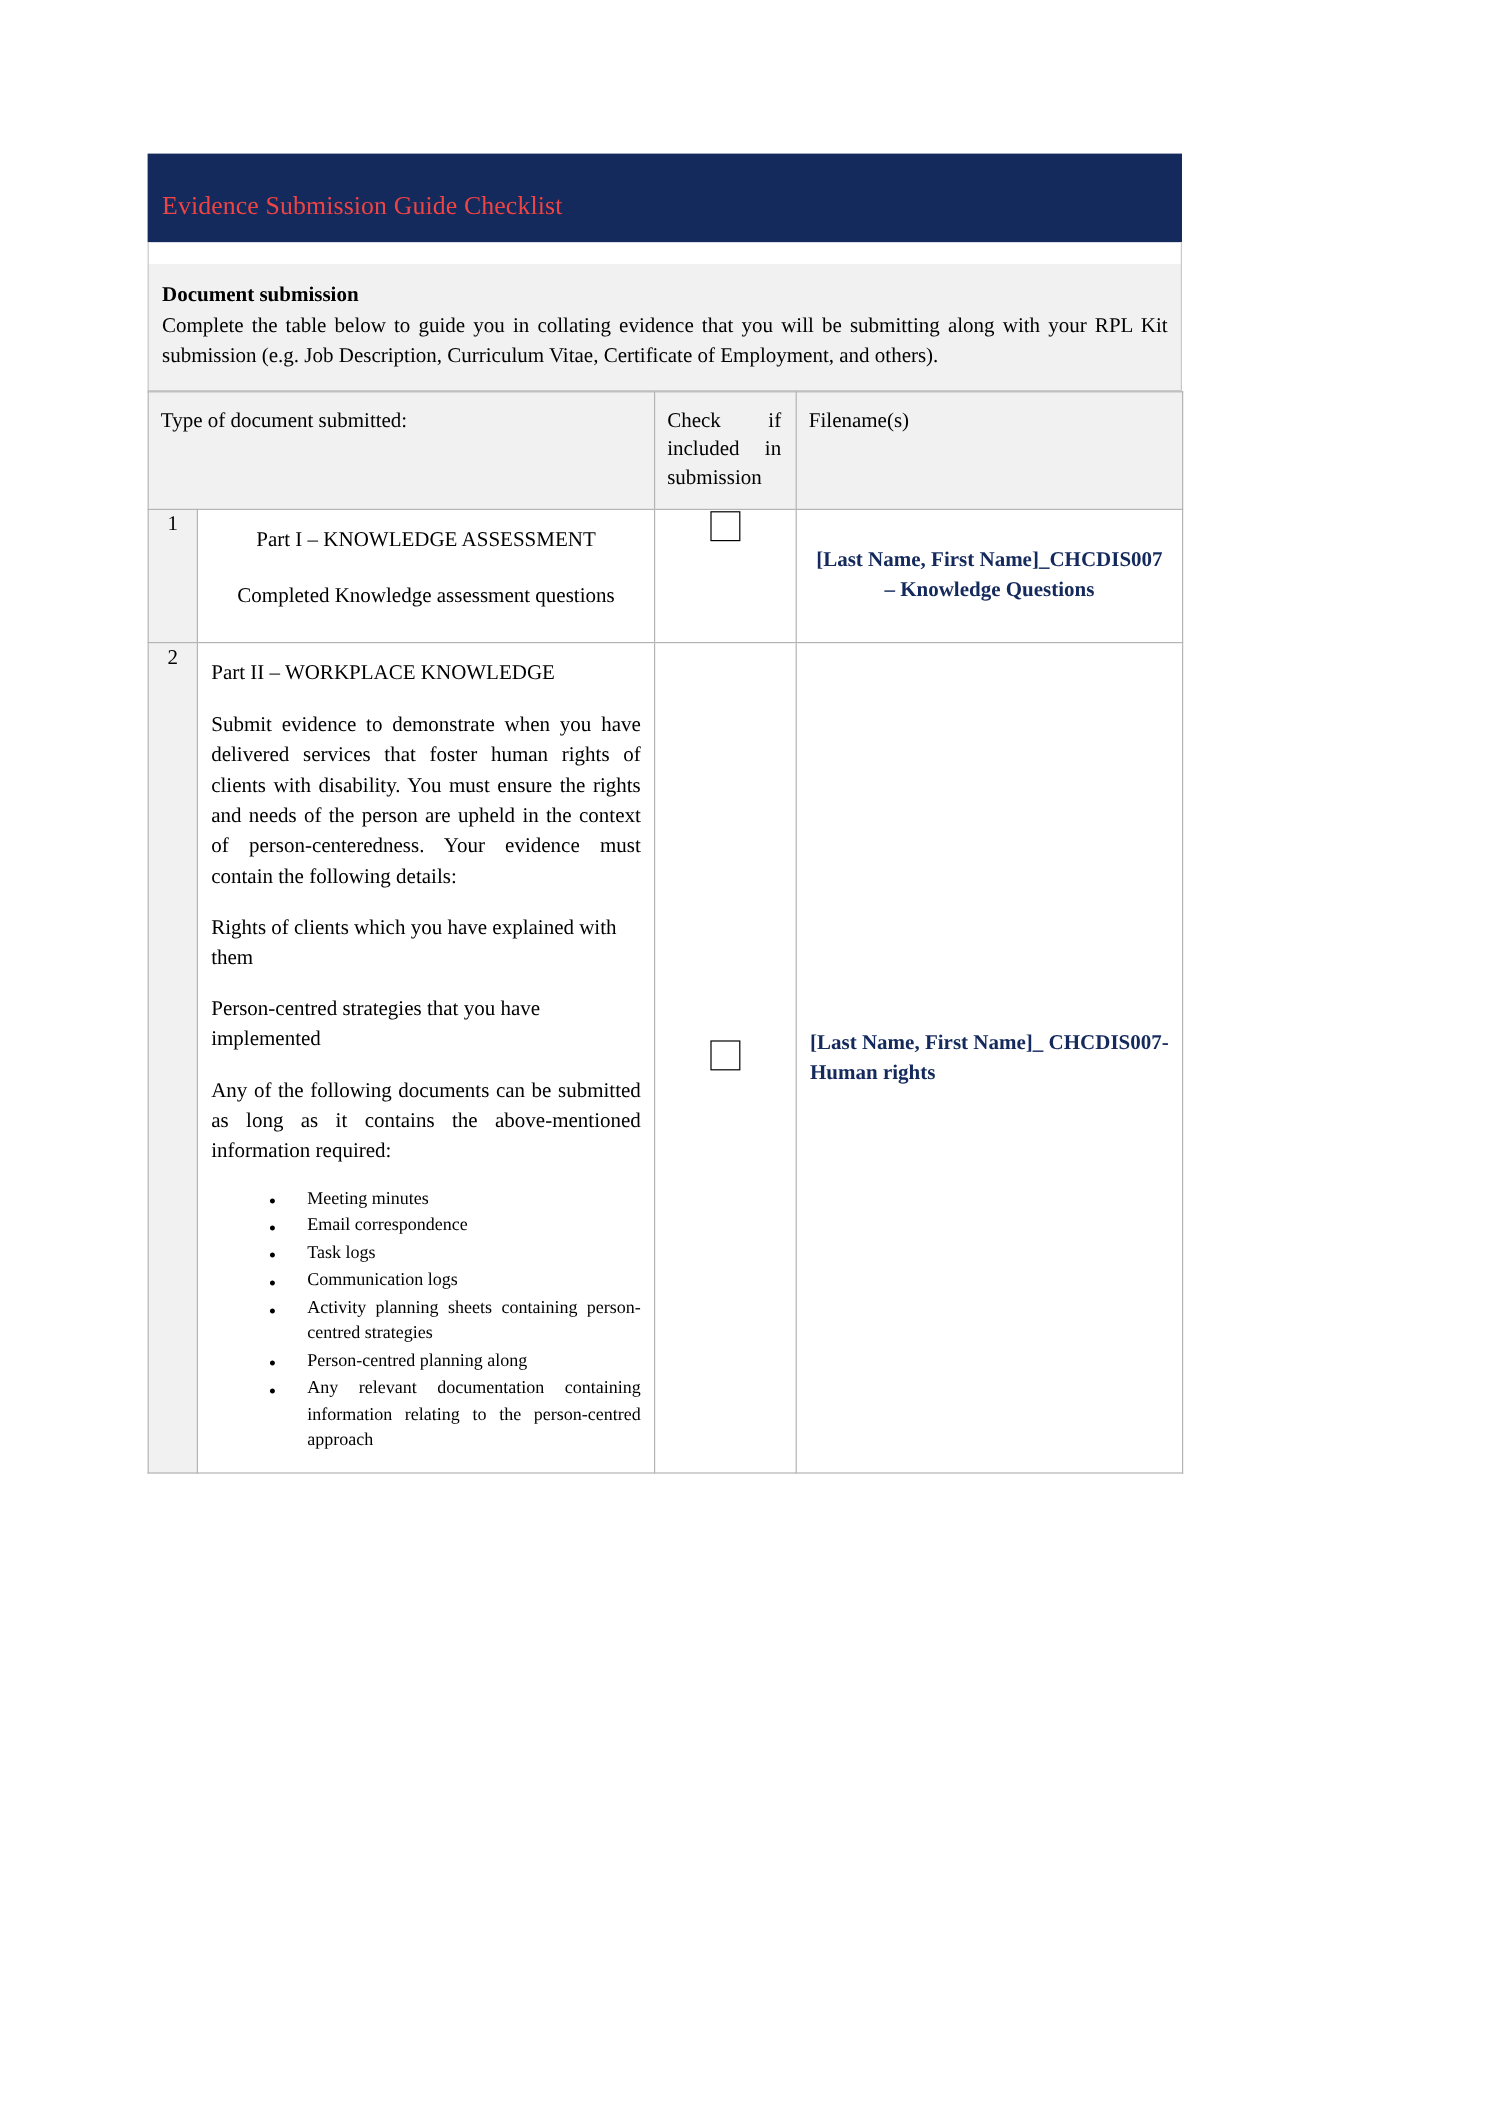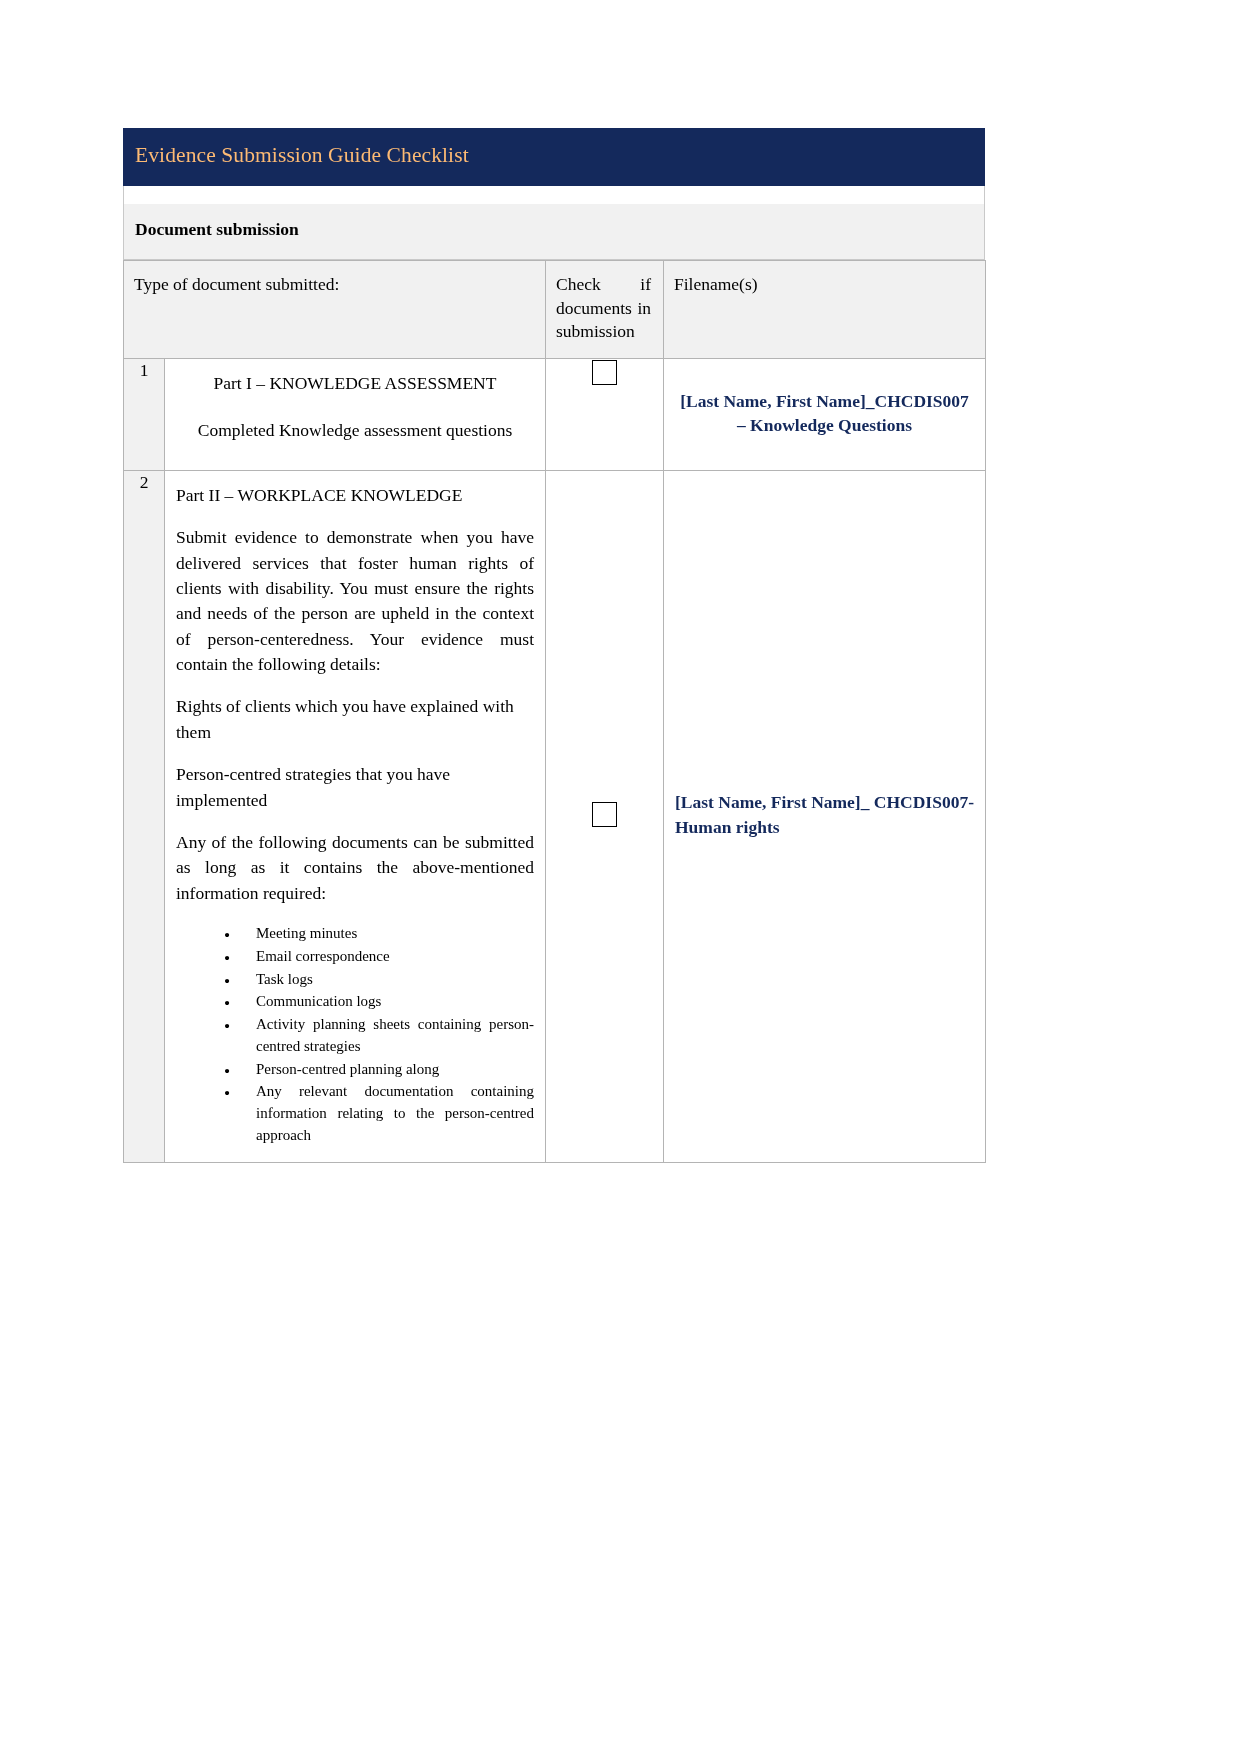--- a/index.html
+++ b/index.html
@@ -18,22 +18,22 @@
   .page {
     position: absolute;
     left: 123px;
     top: 128px;
     width: 862px;
   }
 
   
   .banner {
     background: #14295c;
-    color: #fdba74;
-    padding: 14px 12px 16px 12px;
+    color: #ef4444;
+    padding: 30px 12px 16px 12px;
     box-sizing: border-box;
   }
   .banner-sub {
     font-size: 21.5px;
     line-height: 1.28;
     font-weight: normal;
     letter-spacing: 0.1px;
   }
   .banner-title {
     font-size: 21px;
@@ -187,33 +187,34 @@
 <div class="page">
 
   <div class="banner">
     <div class="banner-sub">Evidence Submission Guide Checklist</div>
   </div>
 
   <div class="spacer-row"></div>
 
   <div class="intro">
     <div class="intro-heading">Document submission</div>
+    <div class="intro-body">Complete the table below to guide you in collating evidence that you will be submitting along with your RPL Kit submission (e.g. Job Description, Curriculum Vitae, Certificate of Employment, and others).</div>
   </div>
 
   <table class="doc-table">
     <colgroup>
       <col class="c-num">
         <col class="c-type">
         <col class="c-check">
         <col class="c-file">
     </colgroup>
     <thead>
       <tr>
         <td class="th-type" colspan="2">Type of document submitted:</td>
-        <td class="th-check">Check if documents in submission</td>
+        <td class="th-check">Check if included in submission</td>
         <td class="th-file">Filename(s)</td>
       </tr>
     </thead>
     <tbody>
 
       <tr class="row1">
         <td class="cell-num">1</td>
         <td class="cell-type">
           <p>Part I – KNOWLEDGE ASSESSMENT</p>
           <p>Completed Knowledge assessment questions</p>

